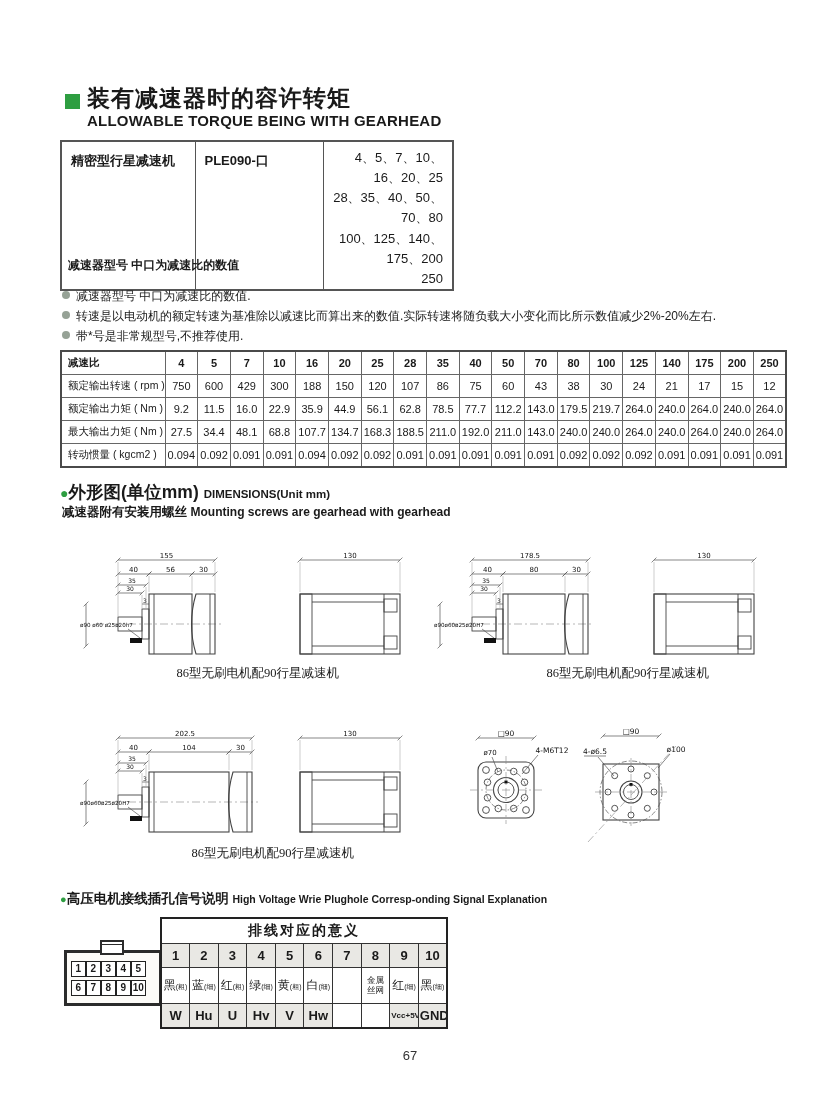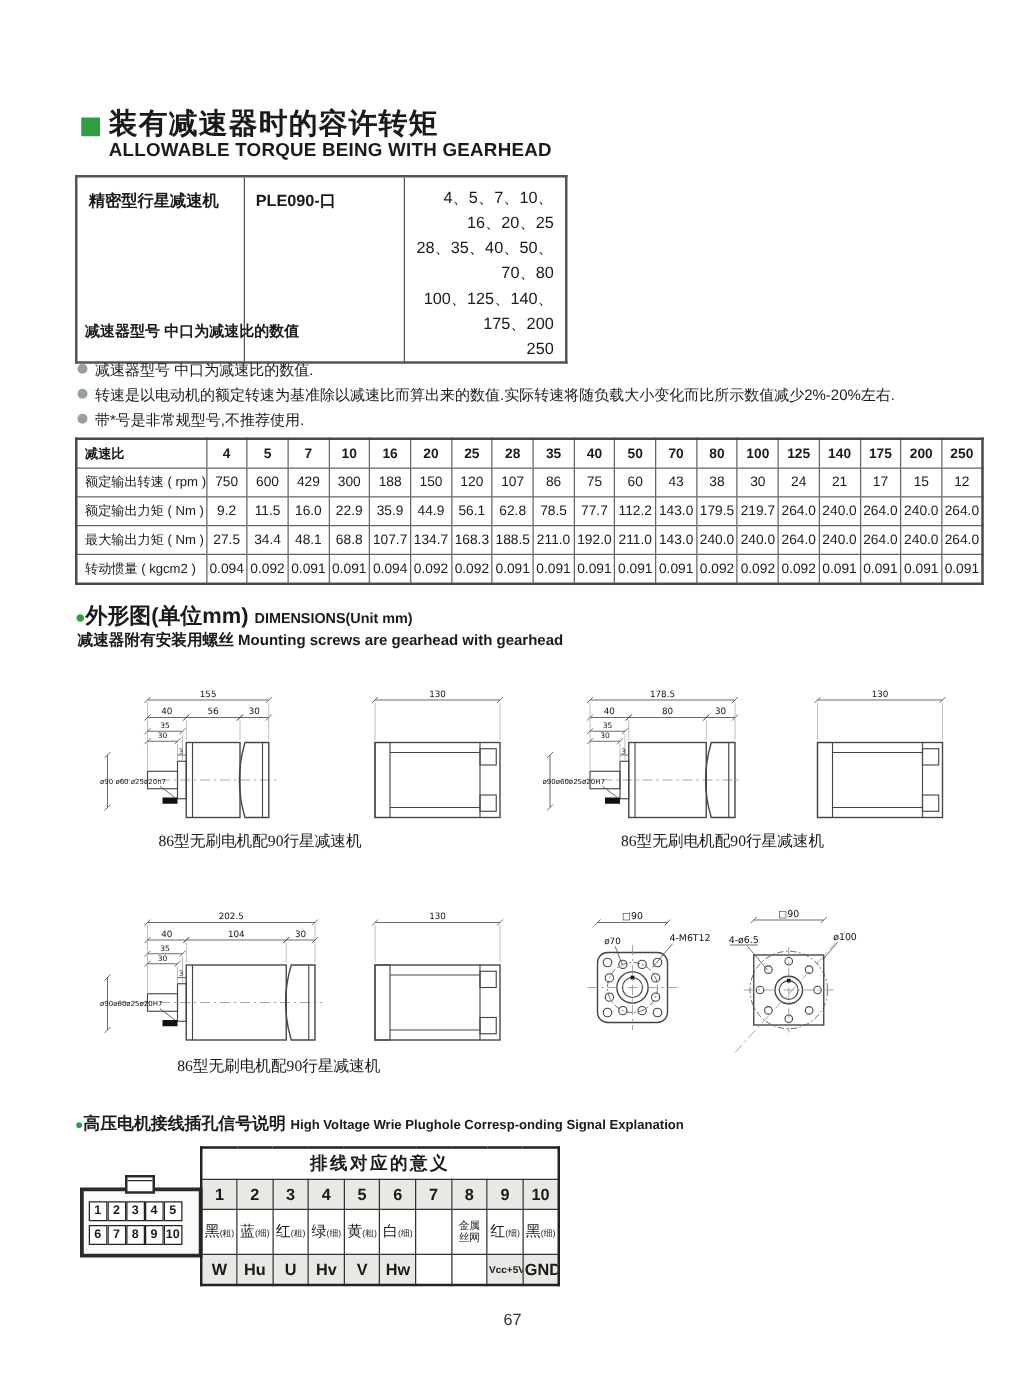--- a/index.html
+++ b/index.html
@@ -35,21 +35,21 @@
   .spec-table tr.bold td{font-weight:bold;}
 
   
   .dim-head{position:absolute;left:60px;top:480px;font-size:17.5px;font-weight:bold;}
   .dim-head .dot{color:#2e9e41;font-size:14px;}
   .dim-head .en{font-size:11.5px;text-align:right;}
   .dim-sub{position:absolute;left:62px;top:504px;font-size:12.5px;font-weight:bold;}
   .dim-sub .en{font-size:12px;font-weight:600;}
 
   .drawing{position:absolute;}
-  .draw-cap{position:absolute;font-size:12.5px;font-weight:500;text-align:center;font-family:"Liberation Serif",serif;}
+  .draw-cap{position:absolute;font-size:12.5px;font-weight:500;text-align:right;font-family:"Liberation Serif",serif;}
 
   svg .ol{stroke:#444;stroke-width:1.1;fill:none;}
   svg .ol2{stroke:#444;stroke-width:.9;fill:none;}
   svg .dl{stroke:#555;stroke-width:.7;fill:none;}
   svg .el{stroke:#999;stroke-width:.5;}
   svg .cl{stroke:#888;stroke-width:.6;stroke-dasharray:8 3 2 3;fill:none;}
   svg .dash{stroke:#555;stroke-width:.7;fill:none;stroke-dasharray:5 2 1.5 2;}
   svg .dt{font-size:7px;fill:#111;text-anchor:middle;font-family:"DejaVu Sans",sans-serif;}
   svg .fillb{fill:#111;stroke:none;}
 

